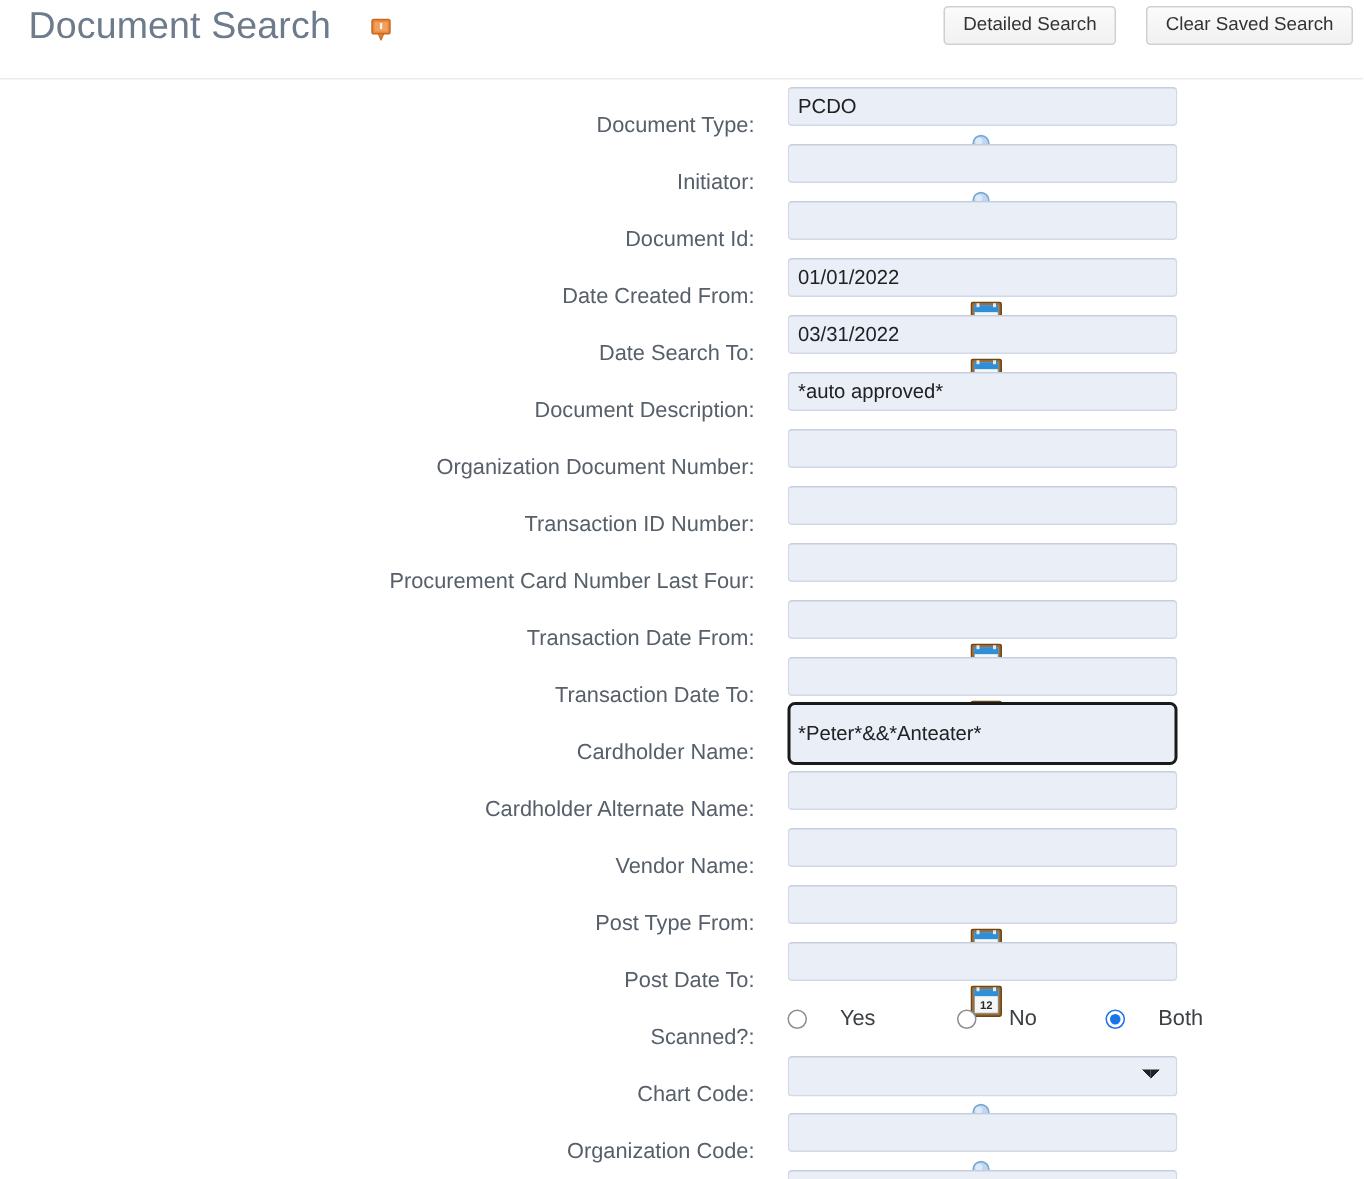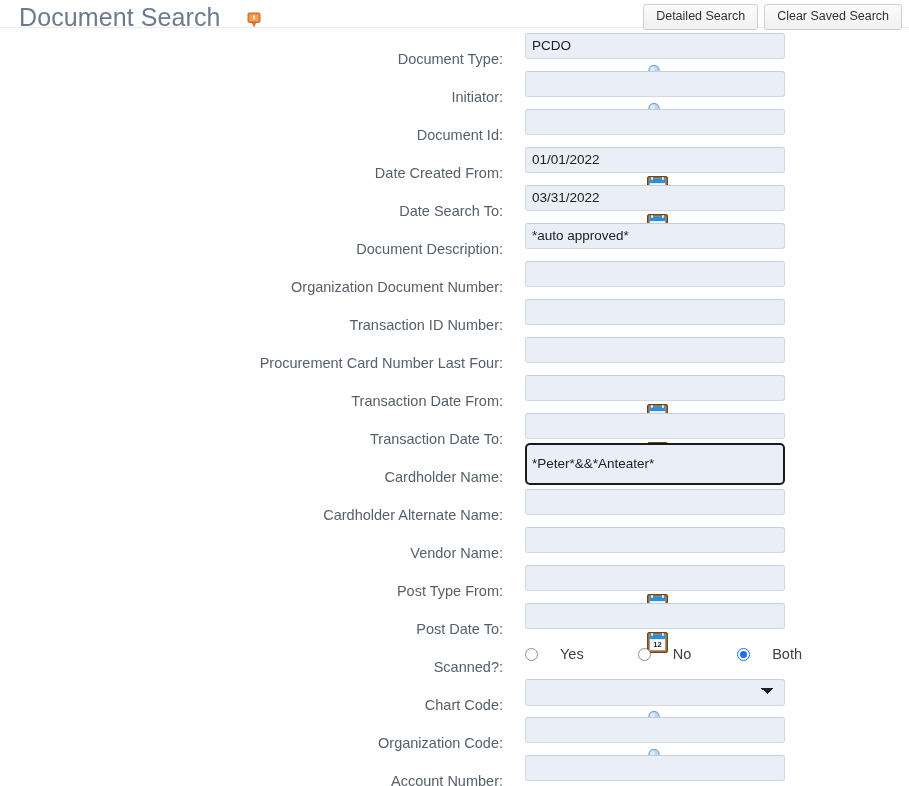--- a/index.html
+++ b/index.html
@@ -9,21 +9,21 @@
     background: #ffffff;
     font-family: "Liberation Sans", sans-serif;
     overflow: hidden;
   }
 
   .page { position: relative; width: 909px; height: 786px; background: #fff; }
 
   
   .header {
     position: relative;
-    height: 28px;
+    height: 53px;
     background: #ffffff;
     border-bottom: 1px solid #ececec;
   }
   .page-title {
     position: absolute;
     left: 19px; top: 3px;
     font-size: 25px;
     font-weight: 400;
     color: #6d7b8c;
     letter-spacing: 0.1px;
@@ -31,21 +31,21 @@
   }
   .title-help-icon {
     position: absolute;
     left: 247px; top: 12px;
     width: 14px; height: 16px;
   }
   .header-buttons {
     position: absolute;
     right: 7px; top: 4px;
     display: flex;
-    gap: 6px;
+    gap: 20px;
   }
   .hbtn {
     font-family: "Liberation Sans", sans-serif;
     font-size: 12.5px;
     color: #333333;
     background: linear-gradient(#fbfbfb, #f1f1f1);
     border: 1px solid #cfcfcf;
     border-radius: 3px;
     padding: 5px 12px 6px 12px;
     line-height: 1;

